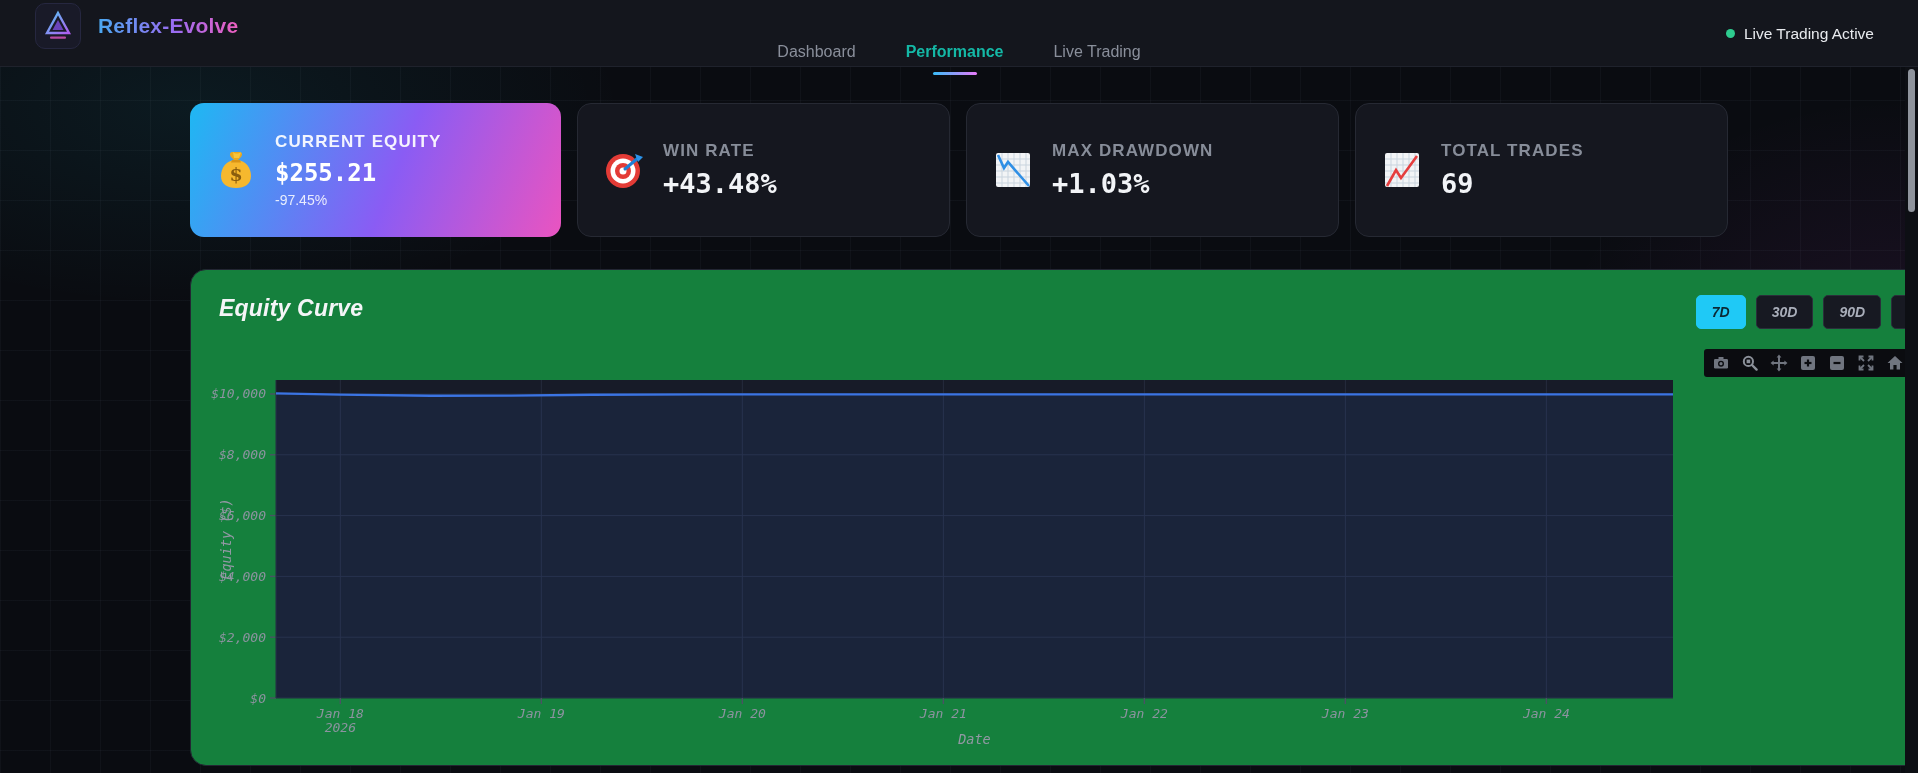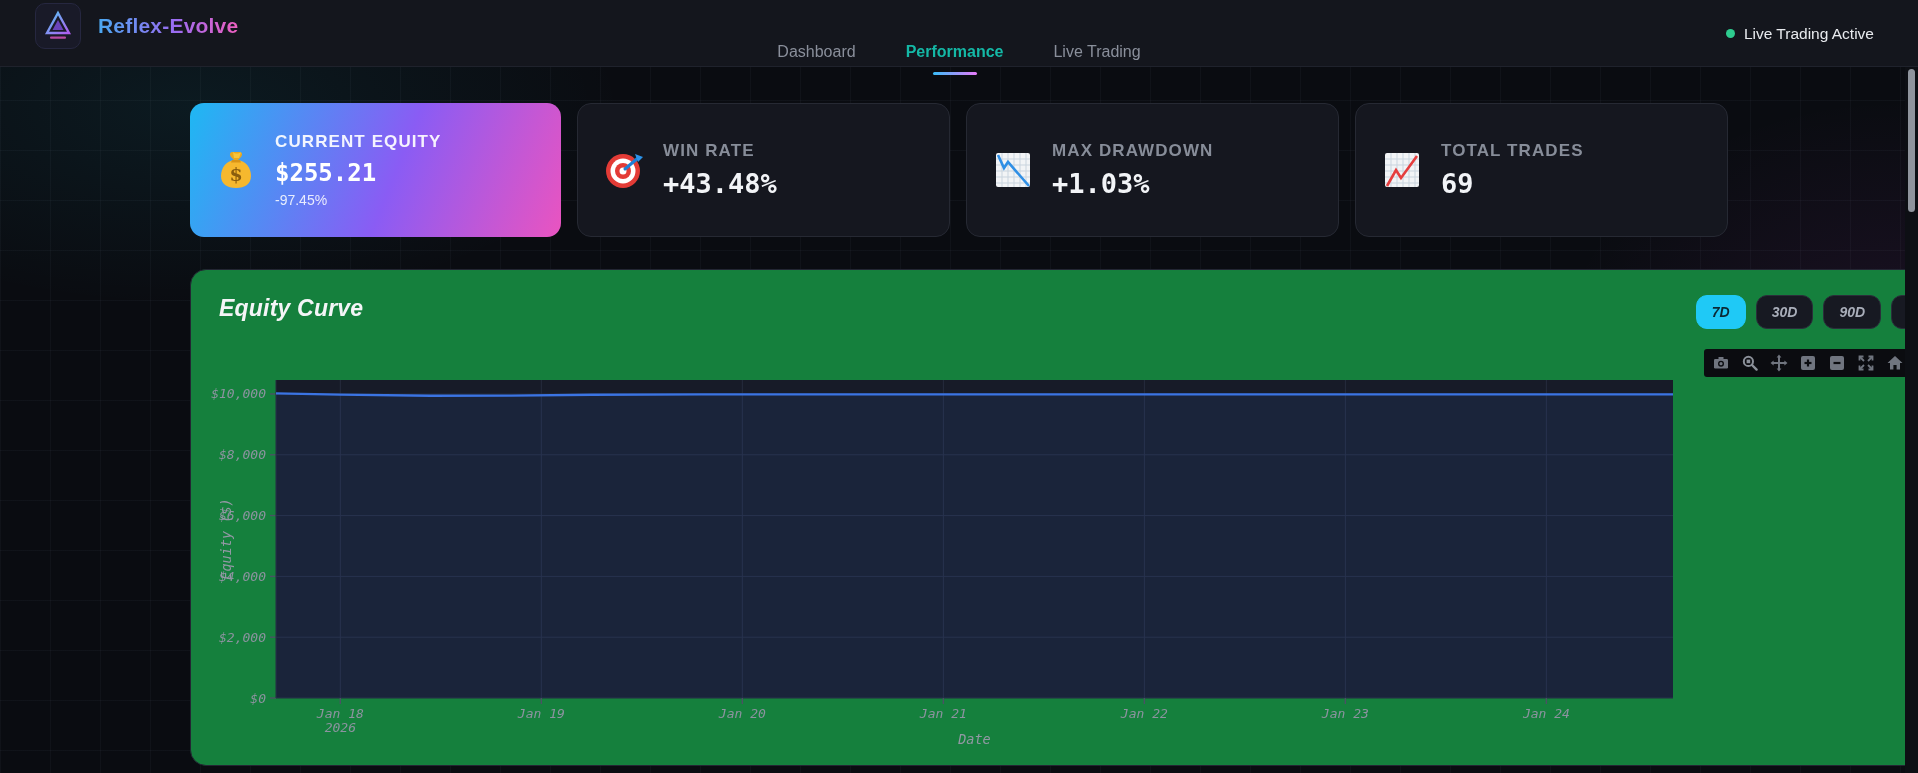--- a/index.html
+++ b/index.html
@@ -69,21 +69,21 @@
   .stat-sub{ font-size:14px; color:rgba(255,255,255,0.85); margin-top:5px; }
 
   
   .panel{
     position:absolute; left:190px; top:269px; width:1780px; height:497px;
     background:#15803d; border:1px solid #232633; border-radius:16px;font-style:italic;
   }
   .panel-title{ position:absolute; left:28px; top:25px; font-size:23px; font-weight:bold; color:#f4f5f7; letter-spacing:0.2px; }
   .range-group{ position:absolute; right:28px; top:25px; display:flex; gap:10px; }
   .range-btn{
-    height:34px; padding:0 15px; border-radius:11px; font-size:14px; font-weight:bold;
+    height:34px; padding:0 15px; border-radius:5px; font-size:14px; font-weight:bold;
     background:#171922; border:1px solid #2a2e3a; color:#a9aeba;
     display:flex; align-items:center; justify-content:center; cursor:pointer;
   }
   .range-btn.active{ background:#1fc9f6; border-color:#1fc9f6; color:#0b2a36; }
   .modebar{
     position:absolute; right:28px; top:79px; display:flex; align-items:center; gap:11px;
     background:#0b0c10; padding:5px 8px; border-radius:3px;
   }
   .mb-icon{ width:18px; height:18px; cursor:pointer; display:block; }
   .chart-wrap{ position:absolute; left:0; top:100px; width:1538px; height:390px; }

